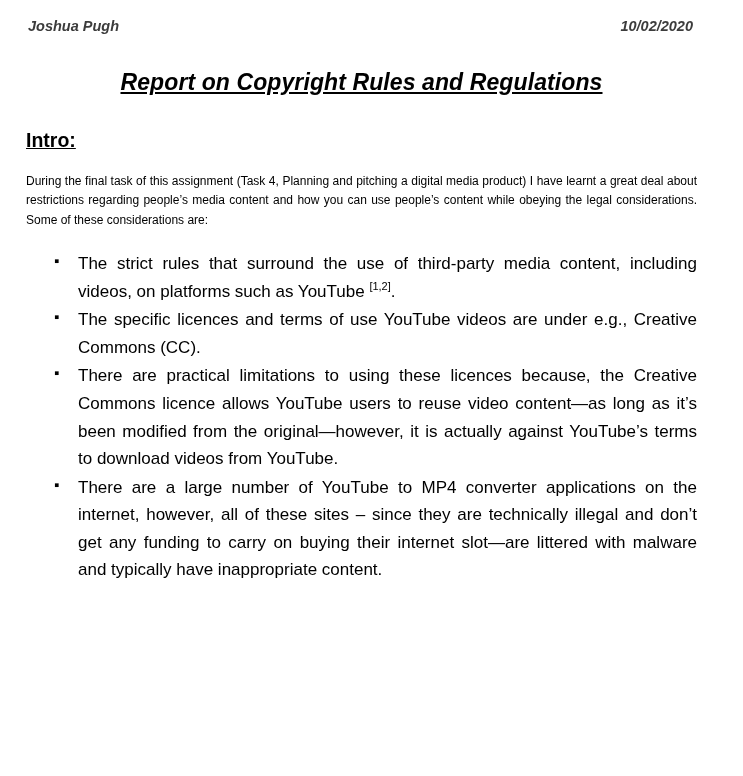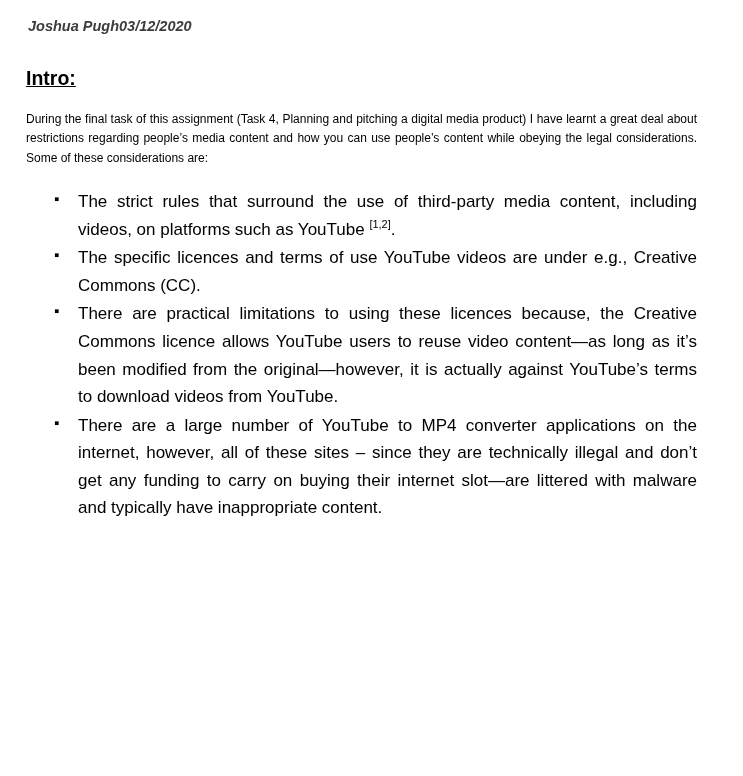--- a/index.html
+++ b/index.html
@@ -16,21 +16,21 @@
   }
   .page {
     position: relative;
     width: 743px;
     height: 776px;
     box-sizing: border-box;
     padding: 18px 44px 0 24px;
   }
   .header-row {
     display: flex;
-    justify-content: flex-start;
+    justify-content: space-between;
     align-items: baseline;
     font-style: italic;
     font-weight: bold;
     font-size: 14.5px;
     color: #3c3c3c;
     padding: 0 6px 0 4px;
   }
   .doc-title {
     text-align: center;
     font-size: 23px;
@@ -84,23 +84,24 @@
     line-height: 0;
   }
 </style>
 </head>
 <body>
 
 <div class="page">
 
   <div class="header-row">
     <span>Joshua Pugh</span>
-    <span>03/12/2020</span>
+    <span>10/02/2020</span>
   </div>
 
+  <h1 class="doc-title">Report on Copyright Rules and Regulations</h1>
 
   <h2 class="section-heading">Intro:</h2>
 
   <p class="body-para">During the final task of this assignment (Task 4, Planning and pitching a digital media product) I have learnt a great deal about restrictions regarding people’s media content and how you can use people’s content while obeying the legal considerations. Some of these considerations are:</p>
 
   <ul class="bullet-list">
     <li class="bullet-item">
       <span>The strict rules that surround the use of third-party media content, including videos, on platforms such as YouTube </span><sup>[1,2]</sup><span>.</span>
     </li>
     <li class="bullet-item">

